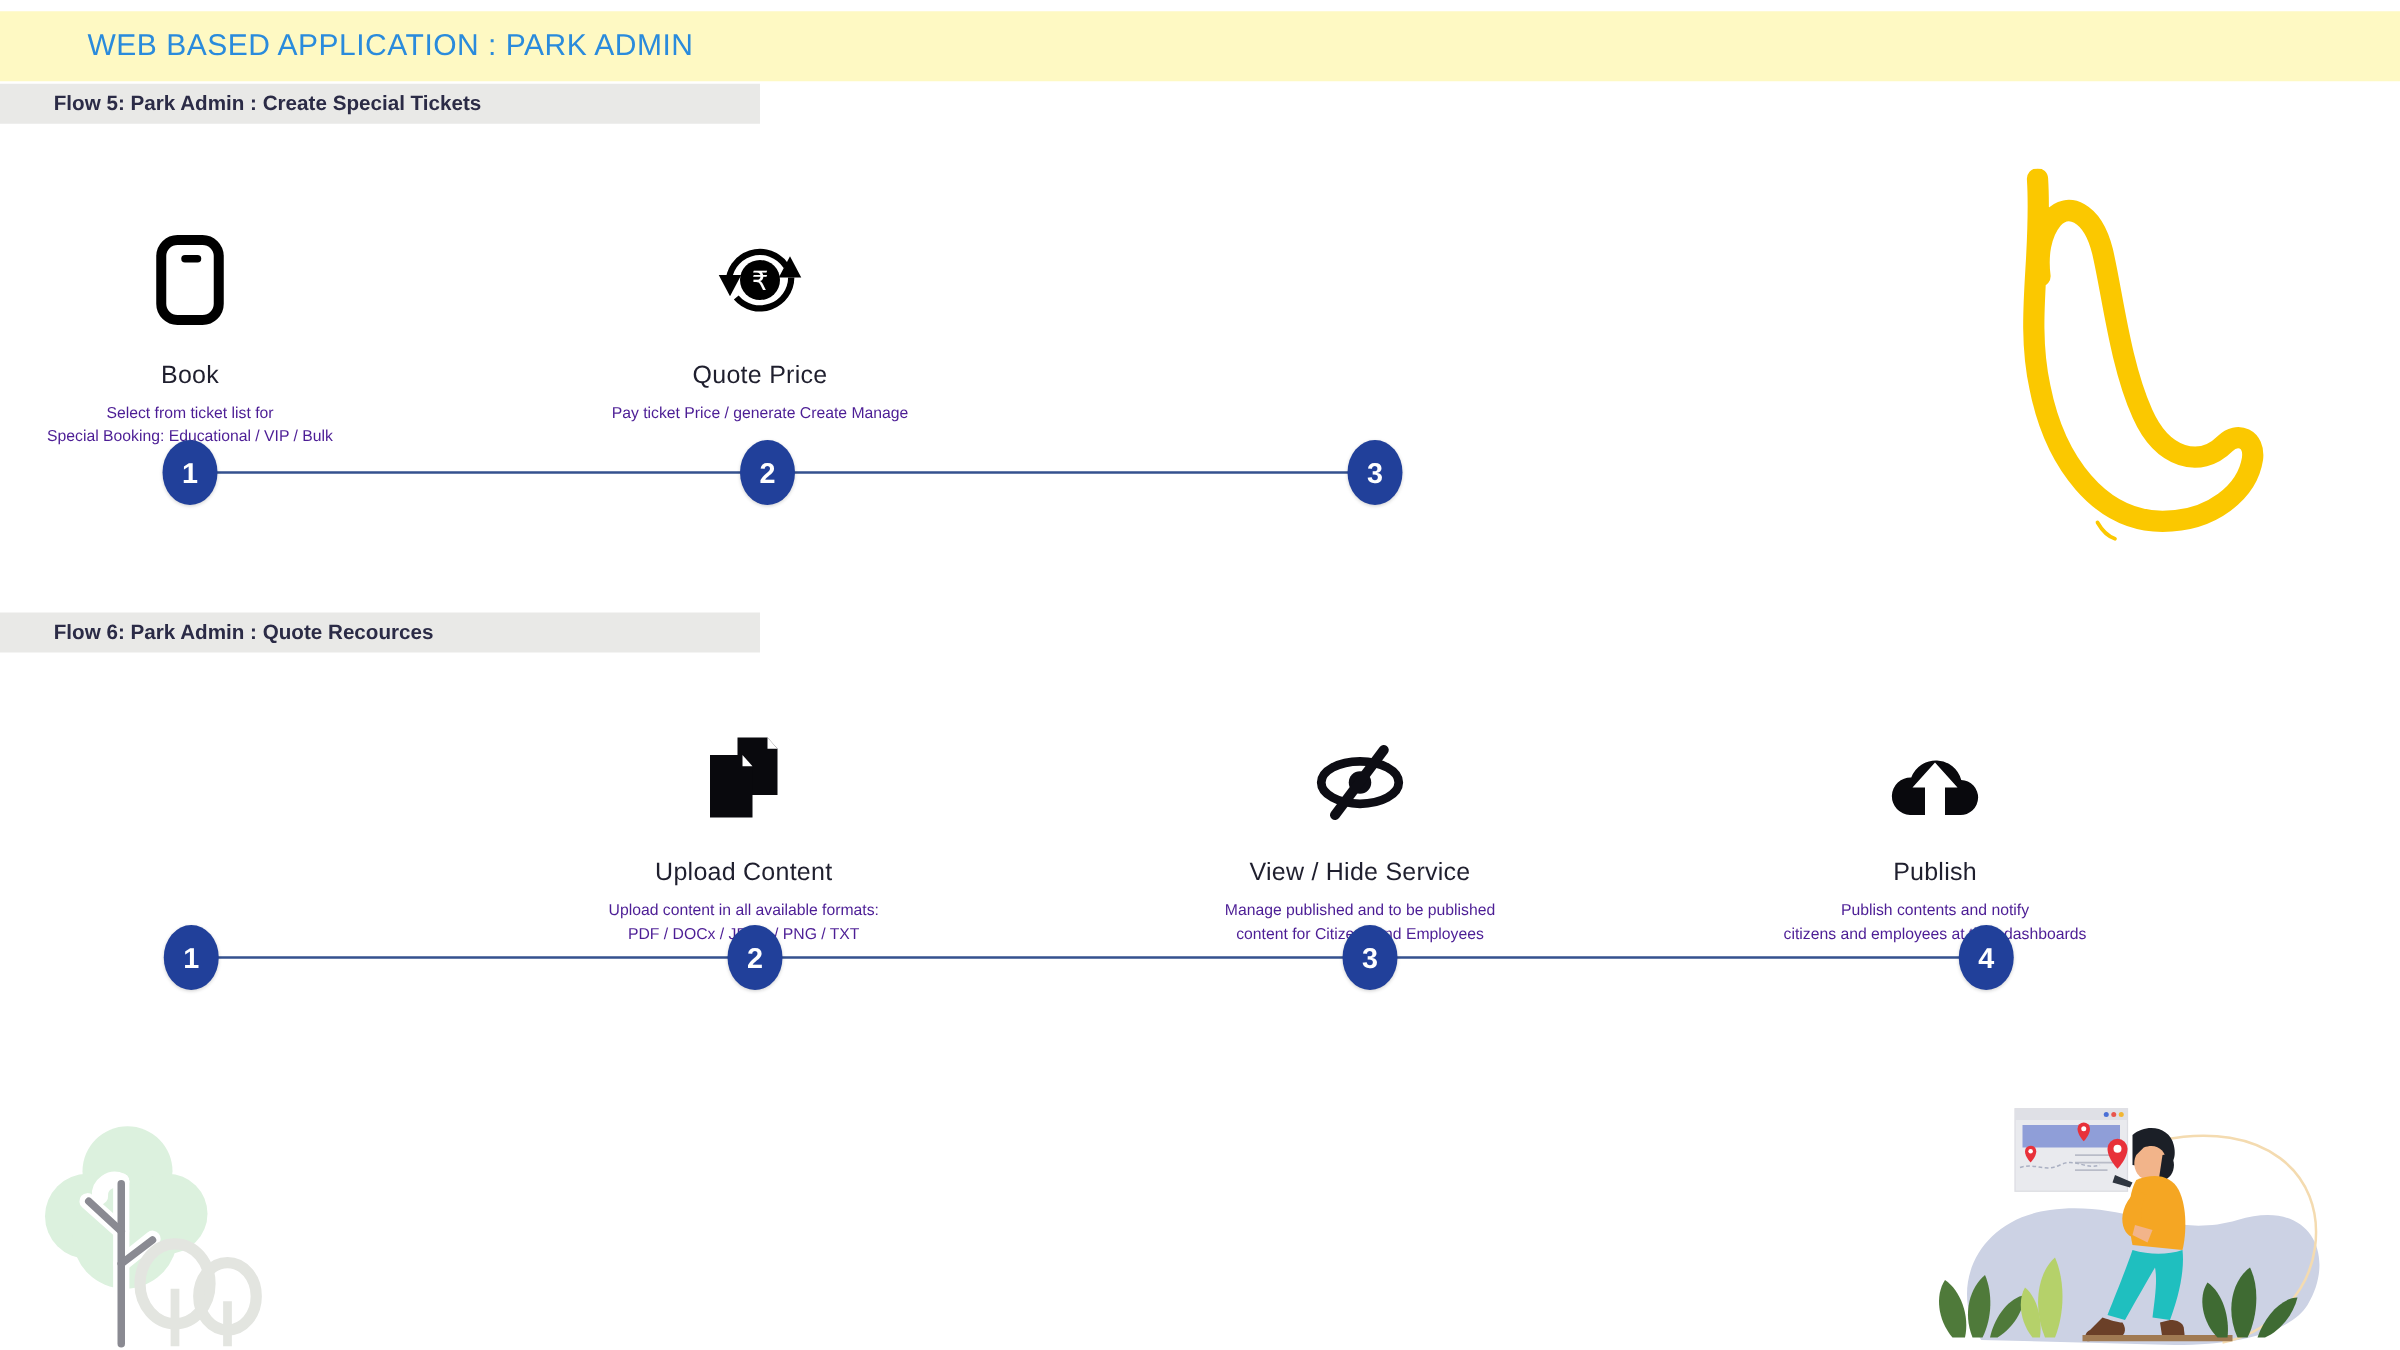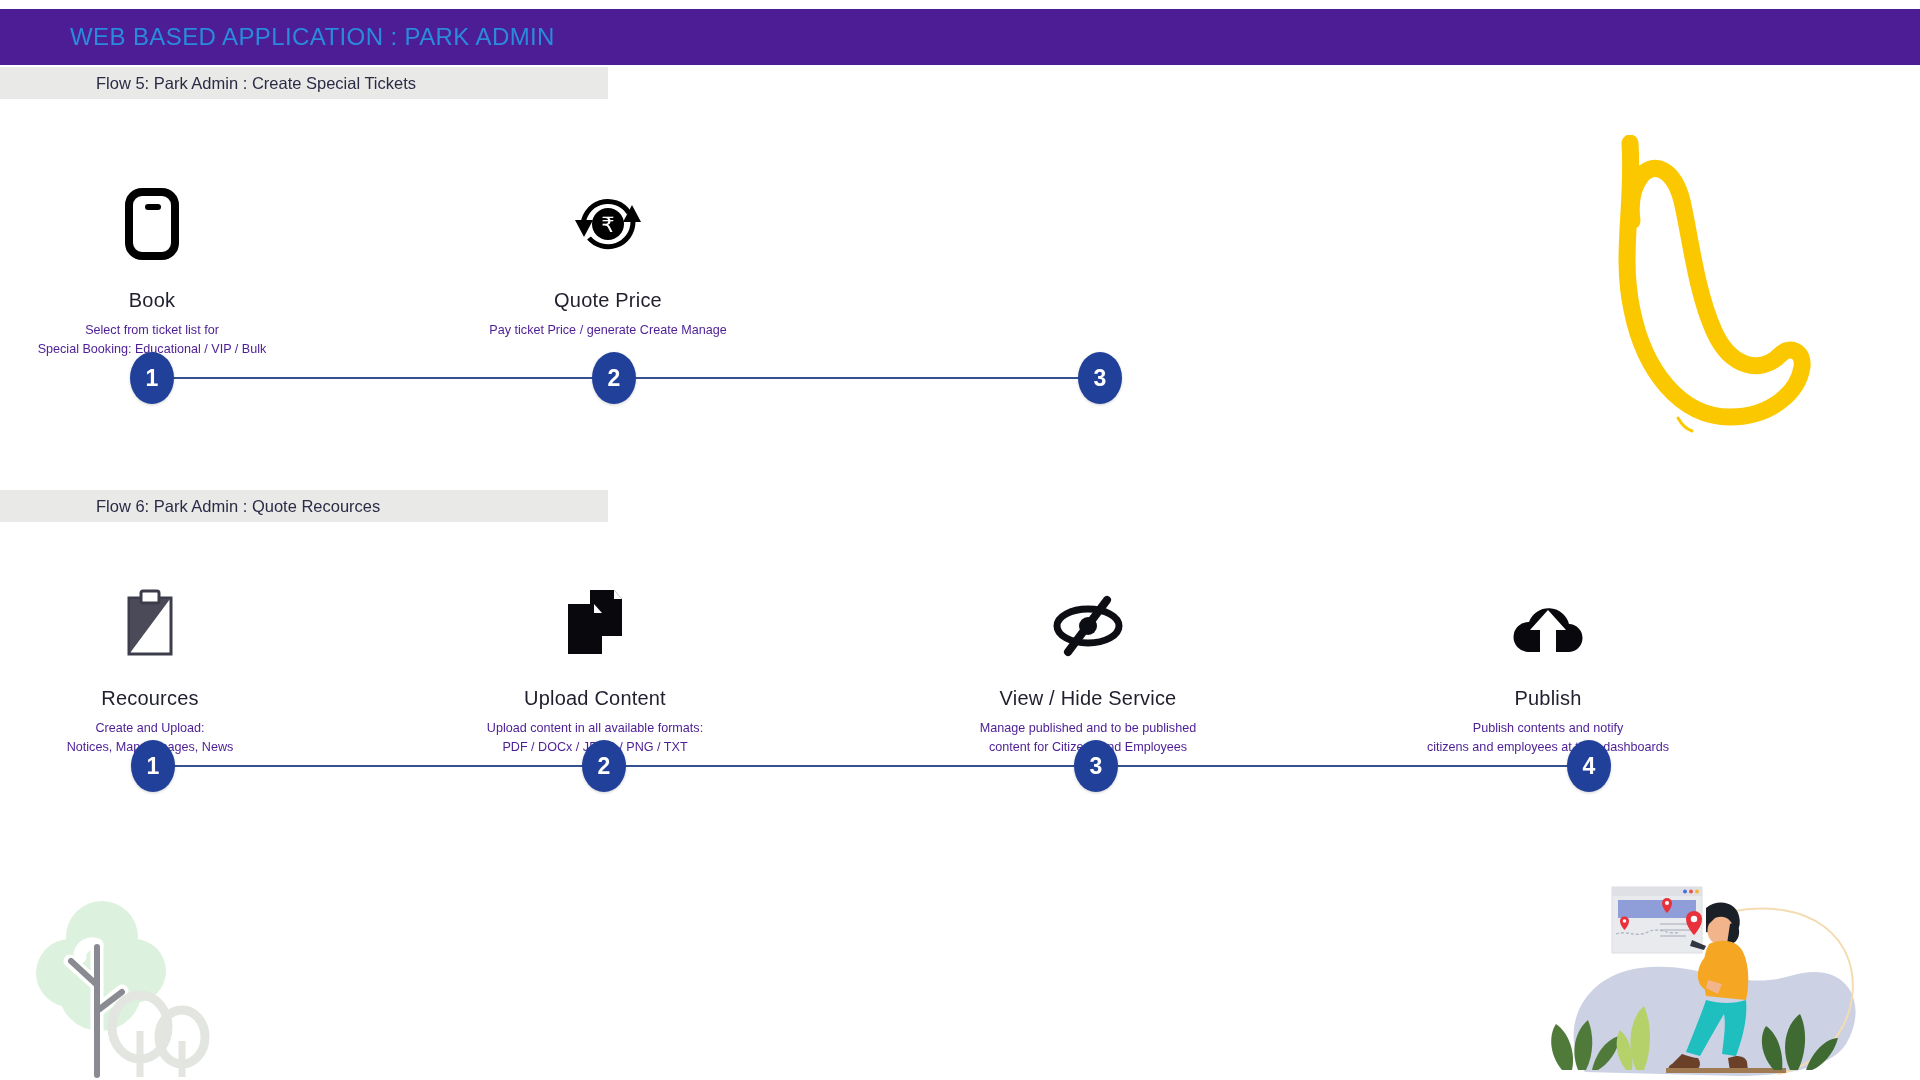--- a/index.html
+++ b/index.html
@@ -7,41 +7,41 @@
     width: 1920px; height: 1080px;
     background: #ffffff;
     font-family: "Liberation Sans", sans-serif;
     overflow: hidden;
   }
   #page { position: relative; width: 1920px; height: 1080px; background: #fff; }
 
   
   .app-header {
     position: absolute; left: 0; top: 9px; width: 1920px; height: 56px;
-    background: #4c1d95;
+    background: #fef9c3;
     display: flex; align-items: center;
   }
   .app-header .title {
     margin-left: 70px;
     font-size: 24px;
     letter-spacing: .4px;
     color: #2a8bdc;
     font-family: "Liberation Sans", sans-serif;
     white-space: nowrap;
   }
 
   
   .flow-bar {
     position: absolute; left: 0; width: 608px; height: 32px;
     background: #e9e9e7;
     display: flex; align-items: center;
   }
   .flow-bar .flow-label {
-    margin-left: 96px;
-    font-size: 16.5px; font-weight: normal;
+    margin-left: 43px;
+    font-size: 16.5px; font-weight: bold;
     color: #2b2b46;
     white-space: nowrap;
   }
   #flow5-bar { top: 67px; }
   #flow6-bar { top: 490px; }
 
   
   .step {
     position: absolute;
     width: 300px;
@@ -137,32 +137,20 @@
     <div class="track" style="left:62px; width:948px;"></div>
     <div class="node" style="left:62px;">1</div>
     <div class="node" style="left:524px;">2</div>
     <div class="node" style="left:1010px;">3</div>
   </div>
 
   <div class="flow-bar" id="flow6-bar">
     <div class="flow-label">Flow 6: Park Admin : Quote Recources</div>
   </div>
 
-  <div class="step" style="left:150px; top:580px;">
-    <div class="icon-wrap">
-      <svg width="58" height="70" viewBox="0 0 58 70">
-        <rect x="8" y="10" width="42" height="56" fill="#fff" stroke="#3c3c4a" stroke-width="3"></rect>
-        <polygon points="9,11 49,11 9,65" fill="#4a4a58"></polygon>
-        <rect x="20" y="3" width="18" height="12" rx="2" fill="#fff" stroke="#3c3c4a" stroke-width="3"></rect>
-      </svg>
-    </div>
-    <div class="step-title">Recources</div>
-    <div class="step-desc">Create and Upload:
-Notices, Maps, Images, News</div>
-  </div>
 
   <div class="step" style="left:1088px; top:580px;">
     <div class="icon-wrap">
       <svg width="78" height="64" viewBox="0 0 78 64">
         <ellipse cx="39" cy="32" rx="31" ry="17" fill="none" stroke="#0d0d14" stroke-width="7"></ellipse>
         <circle cx="39" cy="32" r="9" fill="#0d0d14"></circle>
         <line x1="19" y1="58" x2="58" y2="6" stroke="#0d0d14" stroke-width="8" stroke-linecap="round"></line>
       </svg>
     </div>
     <div class="step-title">View / Hide Service</div>

